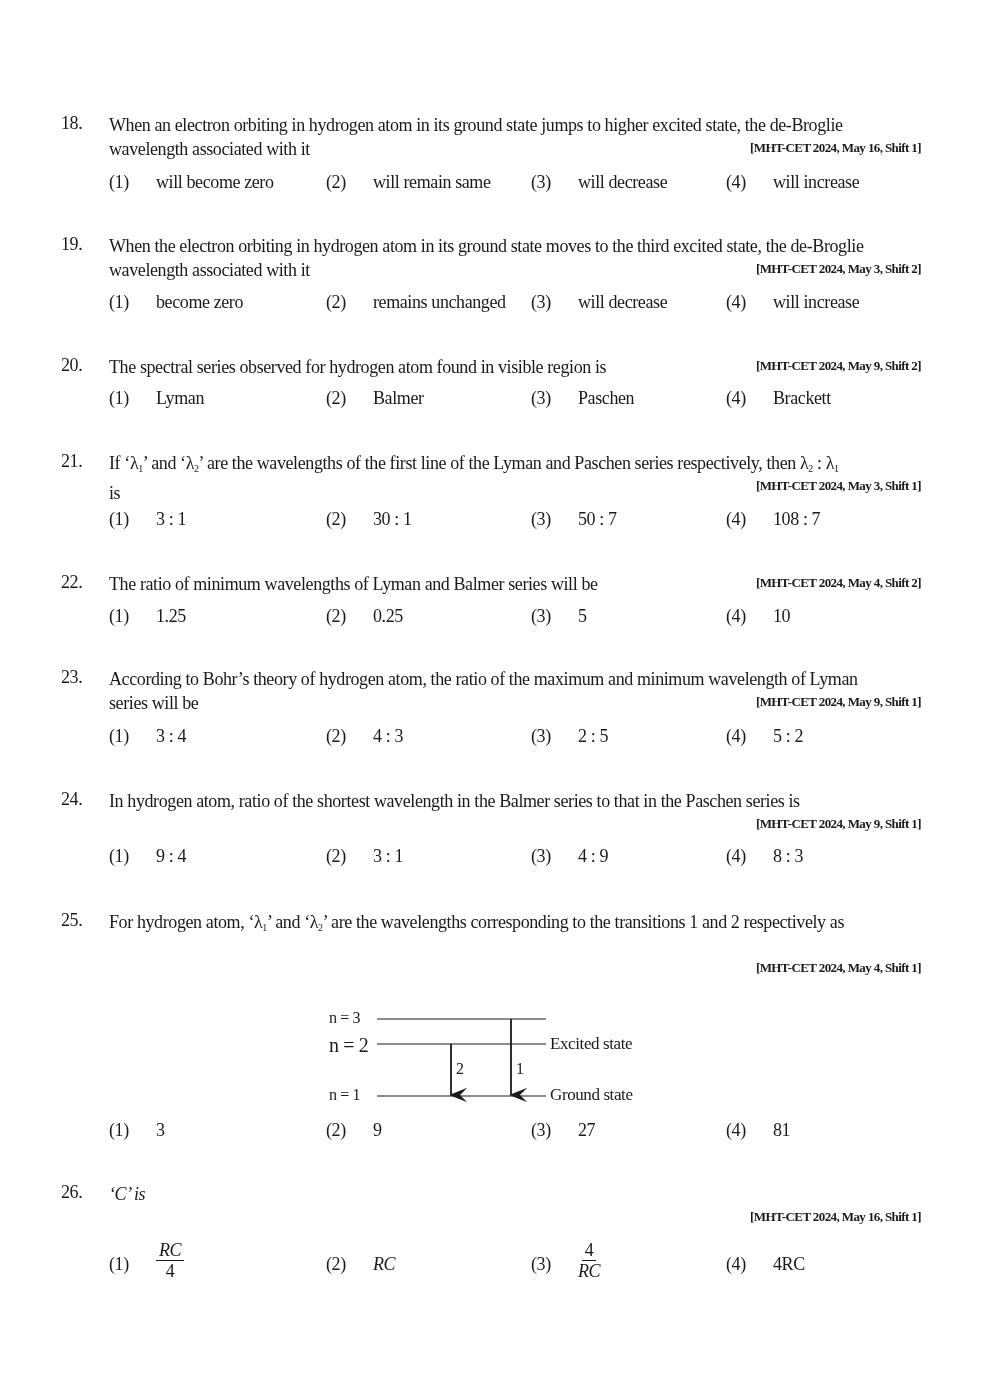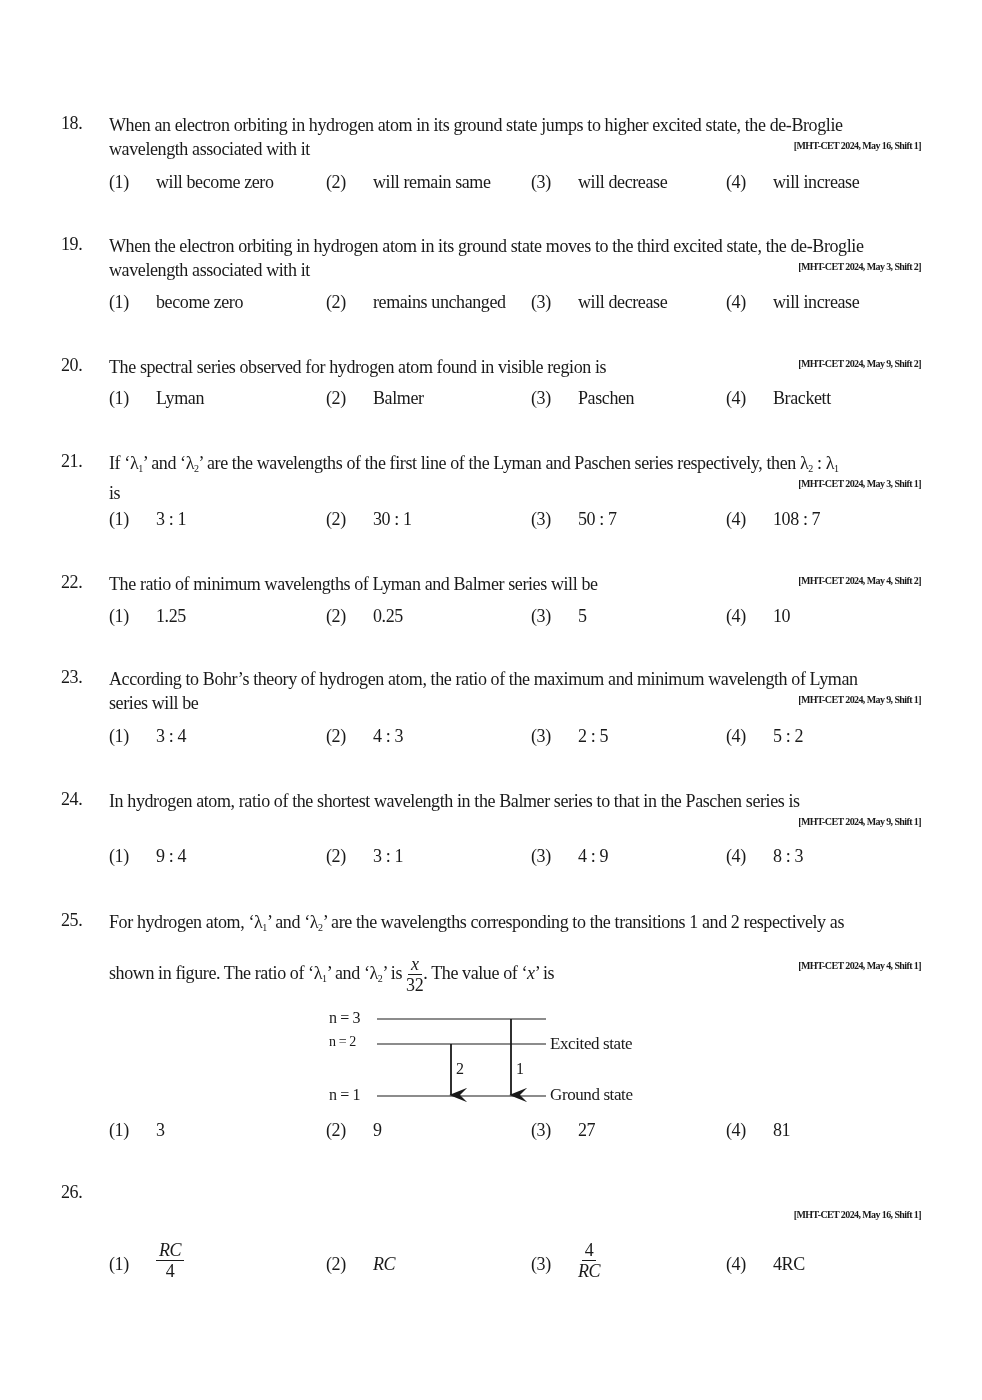--- a/index.html
+++ b/index.html
@@ -4,21 +4,21 @@
 <style>
   html, body { margin: 0; padding: 0; background: #ffffff; }
   body {
     width: 982px; height: 1400px; position: relative; overflow: hidden;
     font-family: "Liberation Serif", "DejaVu Serif", serif;
     color: #1a1a1a; font-size: 18px; letter-spacing: -0.4px;
   }
   .q { position: absolute; left: 0; width: 982px; }
   .qnum { position: absolute; left: 61px; }
   .qtext { position: absolute; left: 109px; width: 812px; line-height: 24px; }
-  .src { position: absolute; right: 61px; font-weight: bold; font-size: 10px; letter-spacing: -0.6px; }
+  .src { position: absolute; right: 61px; font-weight: bold; font-size: 13px; letter-spacing: -0.6px; }
   .opt { position: absolute; }
   .opt .on { position: absolute; left: 0; }
   .opt .ov { position: absolute; left: 47px; white-space: nowrap; }
   sub { font-size: 10px; vertical-align: -3px; }
   i { font-style: italic; }
   .frac { display: inline-flex; flex-direction: column; align-items: center; vertical-align: middle; line-height: 20px; }
   .frac .num { border-bottom: 1px solid #1a1a1a; padding: 0 3px; }
   .diagram { position: absolute; left: 300px; top: 1005px; width: 380px; height: 110px; }
 </style>
 </head>
@@ -193,24 +193,20 @@
   <div class="opt" style="left:726px;top:57px;">
       <span class="on">(4)</span>
       <span class="ov">8 : 3</span>
     </div>
 </div>
 
 <div class="q" style="top:910px;">
   <span class="qnum">25.</span>
   <div class="qtext">
     <div><span>For hydrogen atom, ‘λ</span><sub>1</sub><span>’ and ‘λ</span><sub>2</sub><span>’ are the wavelengths corresponding to the transitions 1 and 2 respectively as</span></div>
-    <div style="margin-top:14px;"><span>shown in figure. The ratio of ‘λ</span><sub>1</sub><span>’ and ‘λ</span><sub>2</sub><span>’ is </span><span class="frac">
-          <i class="num">x</i>
-          <span>32</span>
-        </span><span>. The value of ‘</span><i>x</i><span>’ is</span></div>
   </div>
   <span class="src" style="top:50px;text-align:right;">[MHT-CET 2024, May 4, Shift 1]</span>
   <div class="opt" style="left:109px;top:210px;">
       <span class="on">(1)</span>
       <span class="ov">3</span>
     </div>
   <div class="opt" style="left:326px;top:210px;">
       <span class="on">(2)</span>
       <span class="ov">9</span>
     </div>
@@ -231,31 +227,32 @@
         <path d="M0,0 L4,10 L8,0 L4,4 Z" fill="#1a1a1a"></path>
       </marker>
     </defs>
     <line x1="77" y1="14" x2="246" y2="14" stroke="#1a1a1a" stroke-width="1.2"></line>
     <line x1="77" y1="39" x2="246" y2="39" stroke="#1a1a1a" stroke-width="1.2"></line>
     <line x1="77" y1="91" x2="246" y2="91" stroke="#1a1a1a" stroke-width="1.2"></line>
     <line x1="151" y1="39" x2="151" y2="90" stroke="#1a1a1a" stroke-width="1.8" marker-end="url(#ah)"></line>
     <line x1="211" y1="14" x2="211" y2="90" stroke="#1a1a1a" stroke-width="1.8" marker-end="url(#ah)"></line>
   </svg>
   <span style="position:absolute;left:29px;top:4px;font-size:16px;">n = 3</span>
-  <span style="position:absolute;left:29px;top:29px;font-size:14px;">n = 2</span>
+  <span style="position:absolute;left:29px;top:29px;font-size:20px;">n = 2</span>
   <span style="position:absolute;left:29px;top:81px;font-size:16px;">n = 1</span>
   <span style="position:absolute;left:250px;top:29px;font-size:17px;">Excited state</span>
   <span style="position:absolute;left:250px;top:80px;font-size:17px;">Ground state</span>
   <span style="position:absolute;left:156px;top:55px;font-size:16px;">2</span>
   <span style="position:absolute;left:216px;top:55px;font-size:16px;">1</span>
 </div>
 
 <div class="q" style="top:1182px;">
   <span class="qnum">26.</span>
   <div class="qtext">
+    <div style="font-style:italic;">‘C’ is</div>
   </div>
   <span class="src" style="top:27px;">[MHT-CET 2024, May 16, Shift 1]</span>
   <div class="opt" style="left:109px;top:72px;">
     <span class="on">(1)</span>
     <span class="ov frac" style="top:-14px;">
         <i class="num">RC</i>
         <span>4</span>
       </span>
   </div>
   <div class="opt" style="left:326px;top:72px;">

